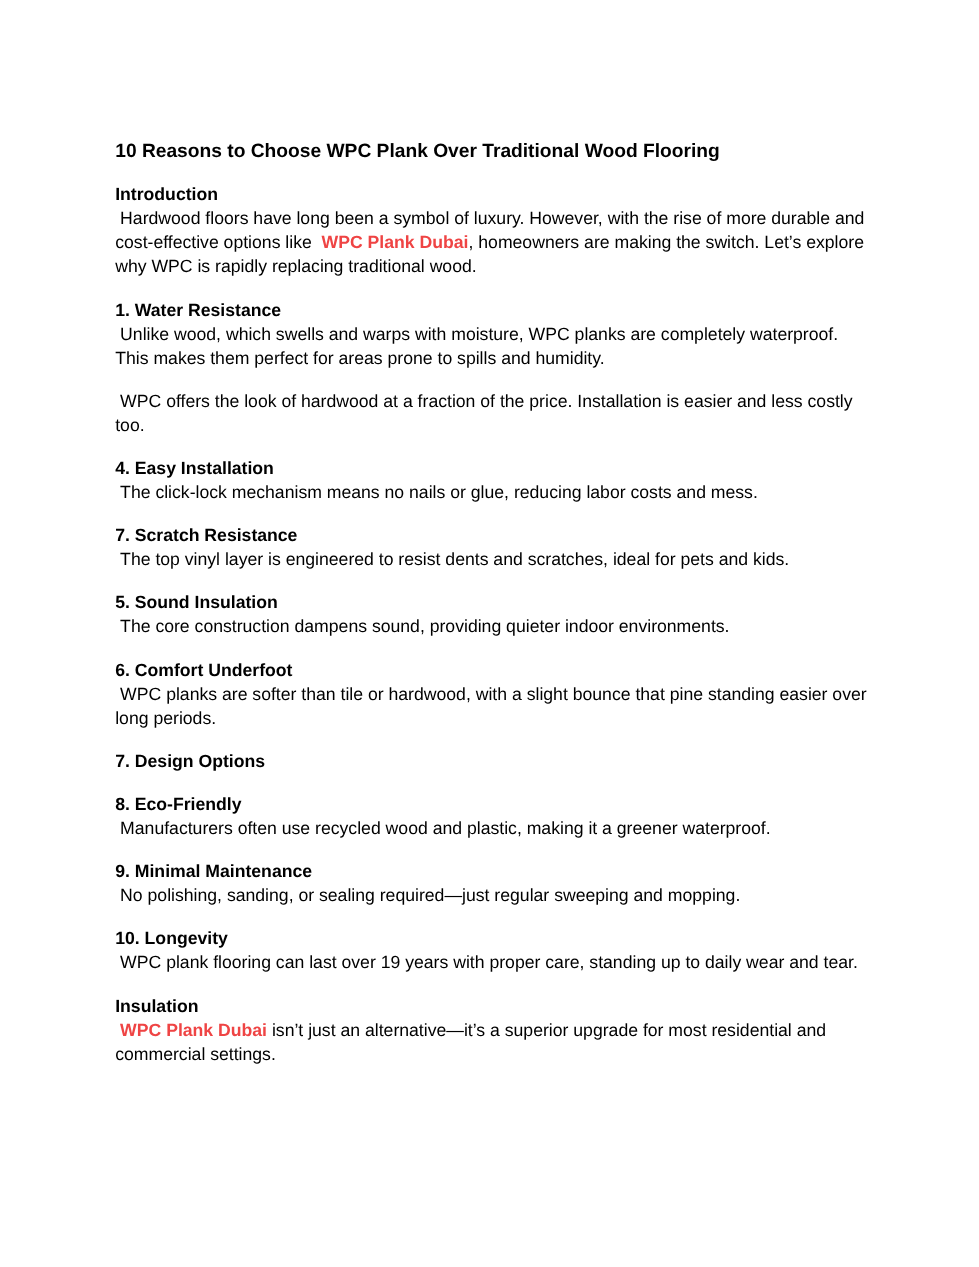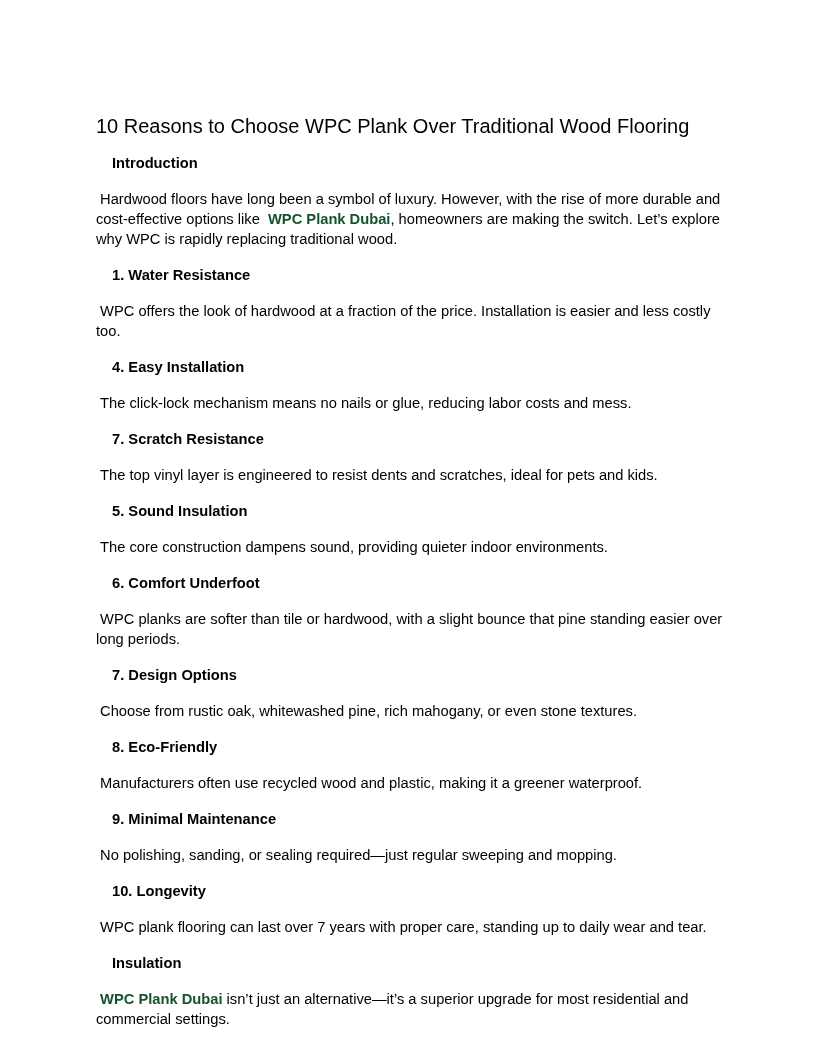--- a/index.html
+++ b/index.html
@@ -12,64 +12,65 @@
   }
   .page {
     box-sizing: border-box;
     width: 816px;
     height: 1056px;
     padding: 116px 92px 0 96px;
     font-family: "Liberation Sans", "DejaVu Sans", sans-serif;
     color: #000000;
   }
   .doc-title {
-    font-size: 20px;
-    font-weight: normal;
+    font-size: 16px;
+    font-weight: bold;
     line-height: 21px;
     margin: 0;
     white-space: pre-wrap;
   }
   .section {
     margin-top: 16px;
   }
   .section-heading {
     font-size: 14.7px;
     font-weight: bold;
     line-height: 20px;
-    margin: 16px;
+    margin: 0;
     white-space: pre-wrap;
   }
   .section-text {
     font-size: 14.7px;
     line-height: 20px;
     margin: 0;
     max-width: 628px;
     white-space: pre-wrap;
   }
   a.doc-link {
-    color: #14532d;
+    color: #ef4444;
     font-weight: bold;
     text-decoration: none;
     white-space: pre-wrap;
   }
 </style>
 </head>
 <body>
 
 <div class="page">
 
   <h1 class="doc-title">10 Reasons to Choose WPC Plank Over Traditional Wood Flooring</h1>
 
   <div class="section">
     <h2 class="section-heading">Introduction</h2>
     <p class="section-text"><span> Hardwood floors have long been a symbol of luxury. However, with the rise of more durable and cost-effective options like  </span><a href="#" class="doc-link">WPC Plank Dubai</a><span>, homeowners are making the switch. Let’s explore why WPC is rapidly replacing traditional wood.</span></p>
   </div>
 
   <div class="section">
     <h2 class="section-heading">1. Water Resistance</h2>
+    <p class="section-text"> Unlike wood, which swells and warps with moisture, WPC planks are completely waterproof. This makes them perfect for areas prone to spills and humidity.</p>
   </div>
 
   <div class="section">
     <p class="section-text"> WPC offers the look of hardwood at a fraction of the price. Installation is easier and less costly too.</p>
   </div>
 
   <div class="section">
     <h2 class="section-heading">4. Easy Installation</h2>
     <p class="section-text"> The click-lock mechanism means no nails or glue, reducing labor costs and mess.</p>
   </div>
@@ -84,36 +85,35 @@
     <p class="section-text"> The core construction dampens sound, providing quieter indoor environments.</p>
   </div>
 
   <div class="section">
     <h2 class="section-heading">6. Comfort Underfoot</h2>
     <p class="section-text"> WPC planks are softer than tile or hardwood, with a slight bounce that pine standing easier over long periods.</p>
   </div>
 
   <div class="section">
     <h2 class="section-heading">7. Design Options</h2>
-    <p class="section-text"> Choose from rustic oak, whitewashed pine, rich mahogany, or even stone textures.</p>
   </div>
 
   <div class="section">
     <h2 class="section-heading">8. Eco-Friendly</h2>
     <p class="section-text"> Manufacturers often use recycled wood and plastic, making it a greener waterproof.</p>
   </div>
 
   <div class="section">
     <h2 class="section-heading">9. Minimal Maintenance</h2>
     <p class="section-text"> No polishing, sanding, or sealing required—just regular sweeping and mopping.</p>
   </div>
 
   <div class="section">
     <h2 class="section-heading">10. Longevity</h2>
-    <p class="section-text"> WPC plank flooring can last over 7 years with proper care, standing up to daily wear and tear.</p>
+    <p class="section-text"> WPC plank flooring can last over 19 years with proper care, standing up to daily wear and tear.</p>
   </div>
 
   <div class="section">
     <h2 class="section-heading">Insulation</h2>
     <p class="section-text"><span> </span><a href="#" class="doc-link">WPC Plank Dubai</a><span> isn’t just an alternative—it’s a superior upgrade for most residential and commercial settings.</span></p>
   </div>
 
 </div>
 
 </body></html>

